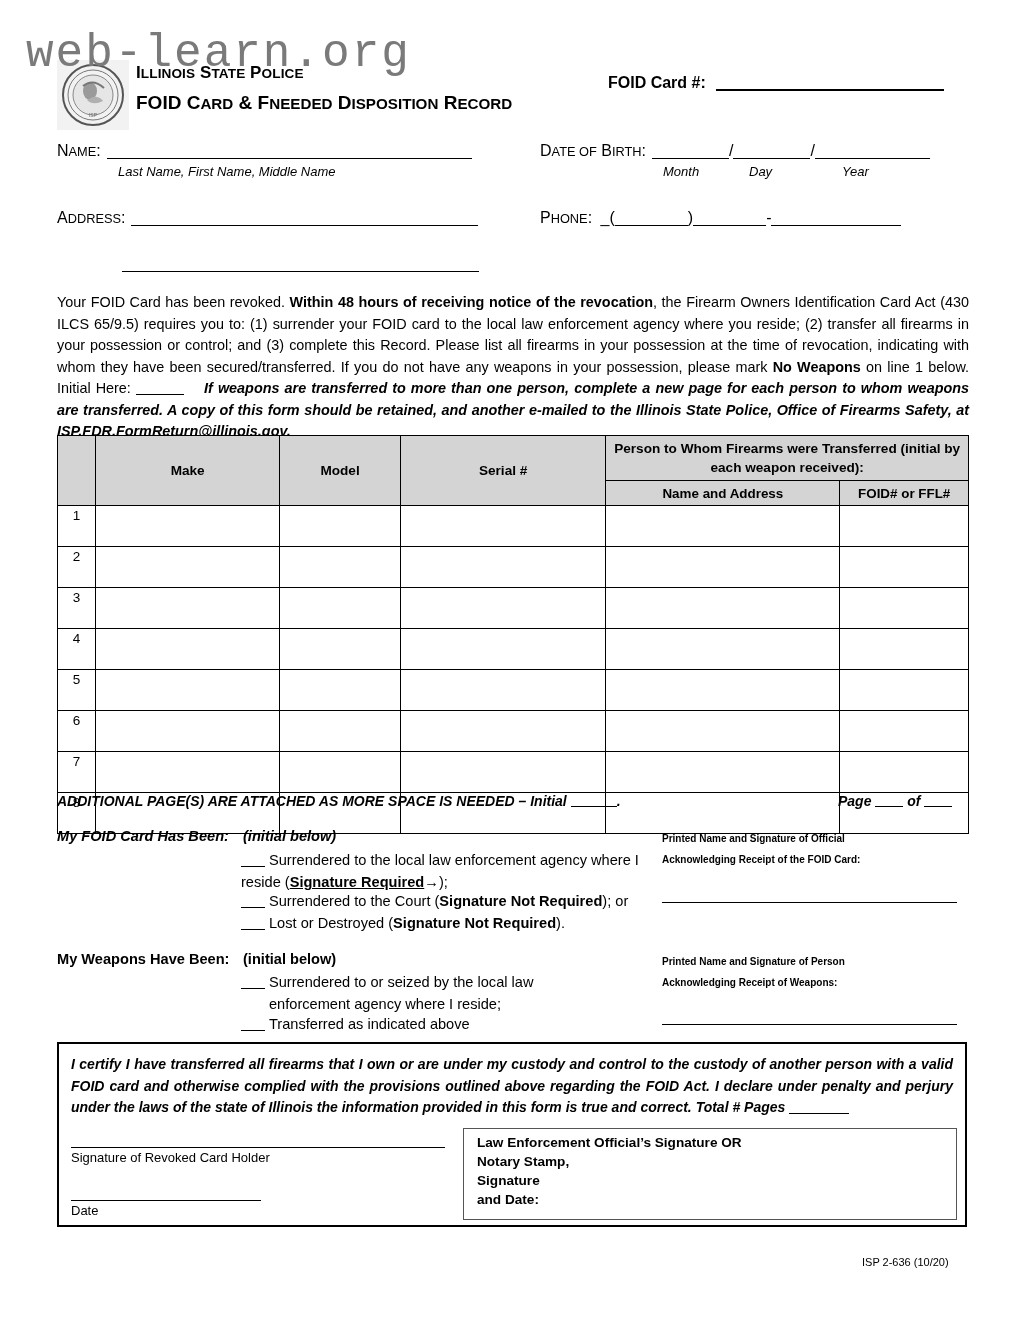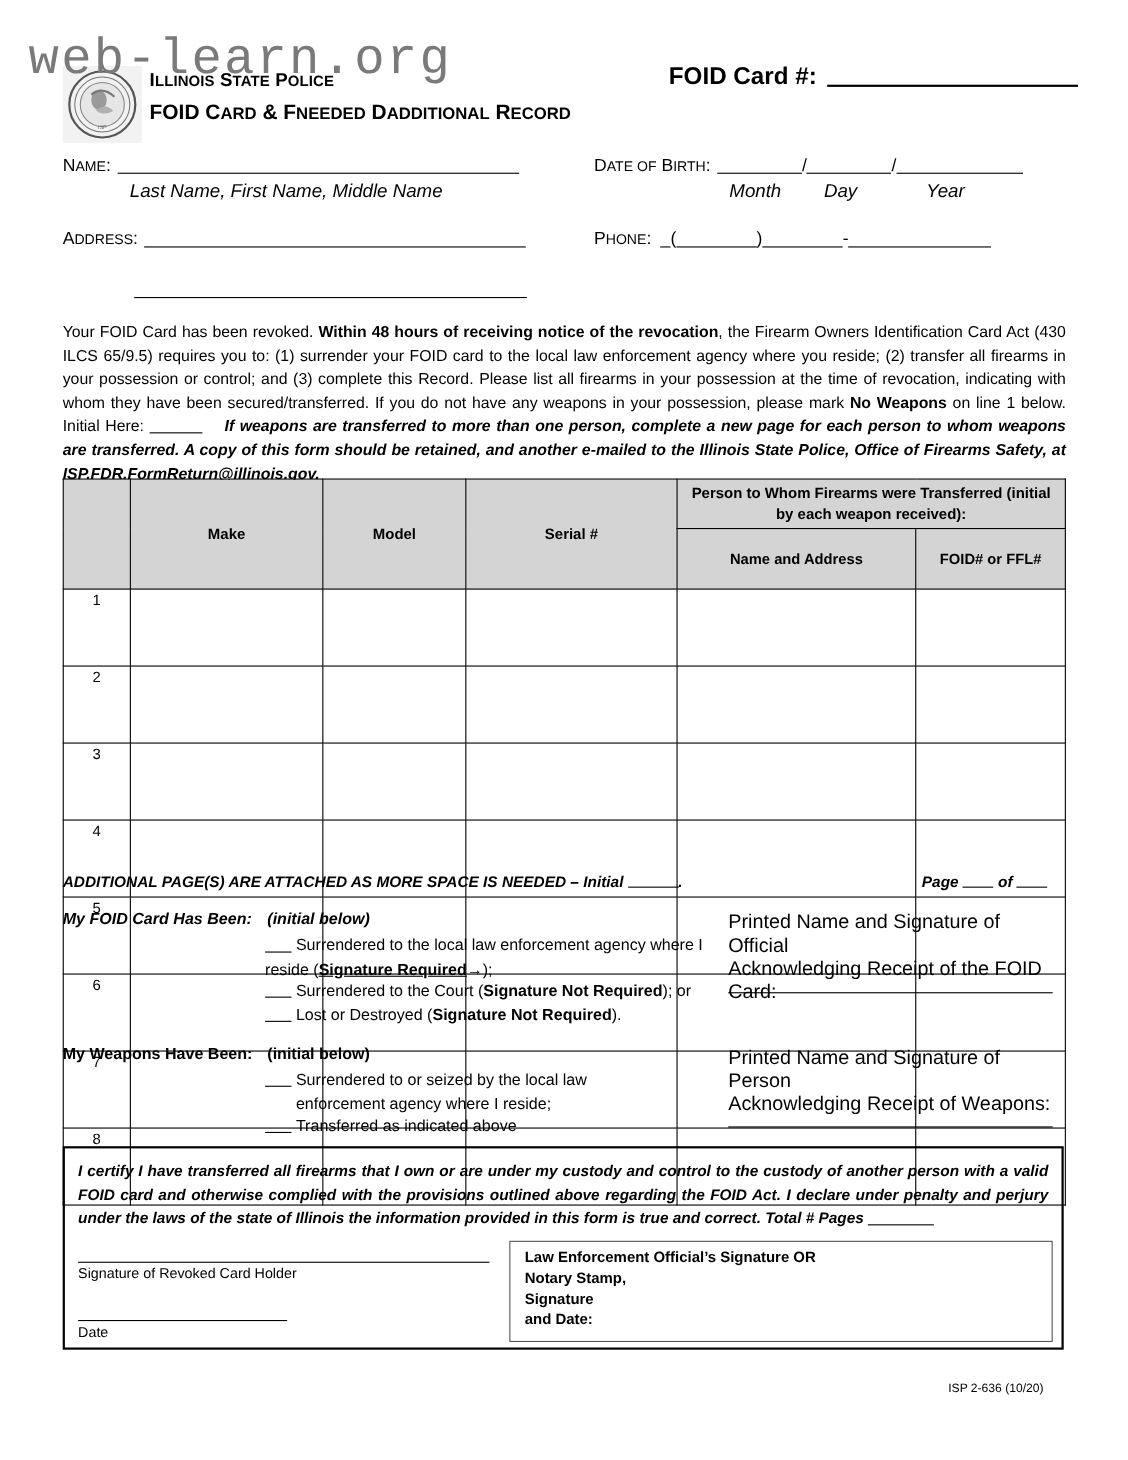--- a/index.html
+++ b/index.html
@@ -25,51 +25,51 @@
   .seal {
     position:absolute; left:57px; top:60px; width:72px; height:70px;
     background:#f2f2f2; z-index:4;
   }
   .seal svg { display:block; }
   .hdr-left { position:absolute; left:136px; top:63px; z-index:6; }
   .hdr-l1 { font-size:17px; font-weight:bold; letter-spacing:.1px; white-space:nowrap;}
   .hdr-l2 { font-size:19px; font-weight:bold; margin-top:9px; white-space:nowrap;}
   .sc { font-size:.80em; }
   .hdr-right {
-    position:absolute; left:608px; top:56px; z-index:6;
-    font-size:22px; font-weight:bold; white-space:nowrap;
+    position:absolute; left:608px; top:74px; z-index:6;
+    font-size:16px; font-weight:bold; white-space:nowrap;
   }
   .hdr-right .ln {
     display:inline-block; width:228px; border-bottom:2.5px solid #000;
     margin-left:10px; vertical-align:-3px; height:14px;
   }
 
   
   .fld { position:absolute; font-size:16px; white-space:nowrap; }
   .fld .lbl { font-weight:normal; }
   .uline { display:inline-block; border-bottom:1.6px solid #000; height:14px; vertical-align:-3px; }
-  .sub { position:absolute; font-size:17px; font-style:italic; }
+  .sub { position:absolute; font-size:13px; font-style:italic; }
 
   
   .para {
     position:absolute; left:57px; top:292px; width:912px;
     font-size:14.4px; line-height:21.5px; text-align:justify;
   }
   .para b { font-weight:bold; }
   .para i { font-style:italic; font-weight:bold; }
   .blankline { display:inline-block; width:48px; border-bottom:1.5px solid #000; height:12px; vertical-align:-2px;}
 
   
   table.grid {
     position:absolute; left:57px; top:435px;
     width:912px; border-collapse:collapse;
     font-size:13.6px;
   }
   table.grid td, table.grid th {
-    border:1px solid #000; padding:16px;
+    border:1px solid #000; padding:1px;
   }
   table.grid th { background:#d4d4d4; font-weight:bold; text-align:center; }
   .c-num  { width:36px; }
   .c-make { width:185px; }
   .c-mod  { width:120px; }
   .c-ser  { width:207px; }
   .c-name { width:236px; }
   .c-foid { width:128px;margin-left:36px; }
   .th-top { height:44px; }
   .th-sub { height:22px; font-size:13.4px; }
@@ -88,21 +88,21 @@
   .uline-sm { display:inline-block; width:46px; border-bottom:1.4px solid #000; height:11px; vertical-align:-1px; }
   .uline-xs { display:inline-block; width:28px; border-bottom:1.4px solid #000; height:11px; vertical-align:-1px; }
 
   
   .sechdr { position:absolute; font-size:14.6px; font-weight:bold; white-space:nowrap; }
   .sechdr.ital { font-style:italic; }
   .opt { position:absolute; font-size:14.6px; line-height:22px; }
   .opt .bl { display:inline-block; width:24px; border-bottom:1.5px solid #000; height:12px; vertical-align:-2px; margin-right:4px;}
   .opt b { font-weight:bold; }
   .opt u { text-decoration:underline; }
-  .rlabel { position:absolute; font-size:18px; font-weight:normal; line-height:21px; }
+  .rlabel { position:absolute; font-size:10px; font-weight:bold; line-height:21px; }
   .sigline { position:absolute; border-bottom:1.6px solid #000; }
 
   
   .certbox {
     position:absolute; left:57px; top:1042px; width:910px; height:185px;
     border:2.5px solid #000; box-sizing:border-box;
   }
   .certtext {
     position:absolute; left:14px; top:12px; width:882px;
     font-size:14px; line-height:21.5px; font-style:italic; font-weight:bold;
@@ -140,21 +140,21 @@
       <circle cx="36" cy="35" r="20" fill="#e6e6e6" stroke="#888" stroke-width="1"></circle>
       <ellipse cx="33" cy="31" rx="7" ry="9" fill="#9a9a9a"></ellipse>
       <path d="M30 40 Q36 46 46 41 Q42 36 36 37 Z" fill="#b0b0b0"></path>
       <path d="M26 26 Q36 18 47 28" fill="none" stroke="#777" stroke-width="2"></path>
       <text x="36" y="57" font-size="5" fill="#666" text-anchor="middle" font-family="Liberation Sans, sans-serif">ISP</text>
     </svg>
   </div>
 
   <div class="hdr-left">
     <div class="hdr-l1">I<span class="sc">LLINOIS</span> S<span class="sc">TATE</span> P<span class="sc">OLICE</span></div>
-    <div class="hdr-l2">FOID C<span class="sc">ARD</span> &amp; F<span class="sc">NEEDED</span> D<span class="sc">ADDITIONAL</span> R<span class="sc">ECORD</span></div>
+    <div class="hdr-l2">FOID C<span class="sc">ARD</span> &amp; F<span class="sc">NEEDED</span> D<span class="sc">ISPOSITION</span> R<span class="sc">ECORD</span></div>
   </div>
 
   <div class="hdr-right">
     <span>FOID Card #:</span><span class="ln"></span>
   </div>
 
   <div class="fld" style="left:57px; top:142px;">
     <span class="lbl">N<span class="sc">AME</span>:</span><span class="uline" style="width:365px; margin-left:6px;"></span>
   </div>
   <div class="sub" style="left:118px; top:164px;">Last Name, First Name, Middle Name</div>

